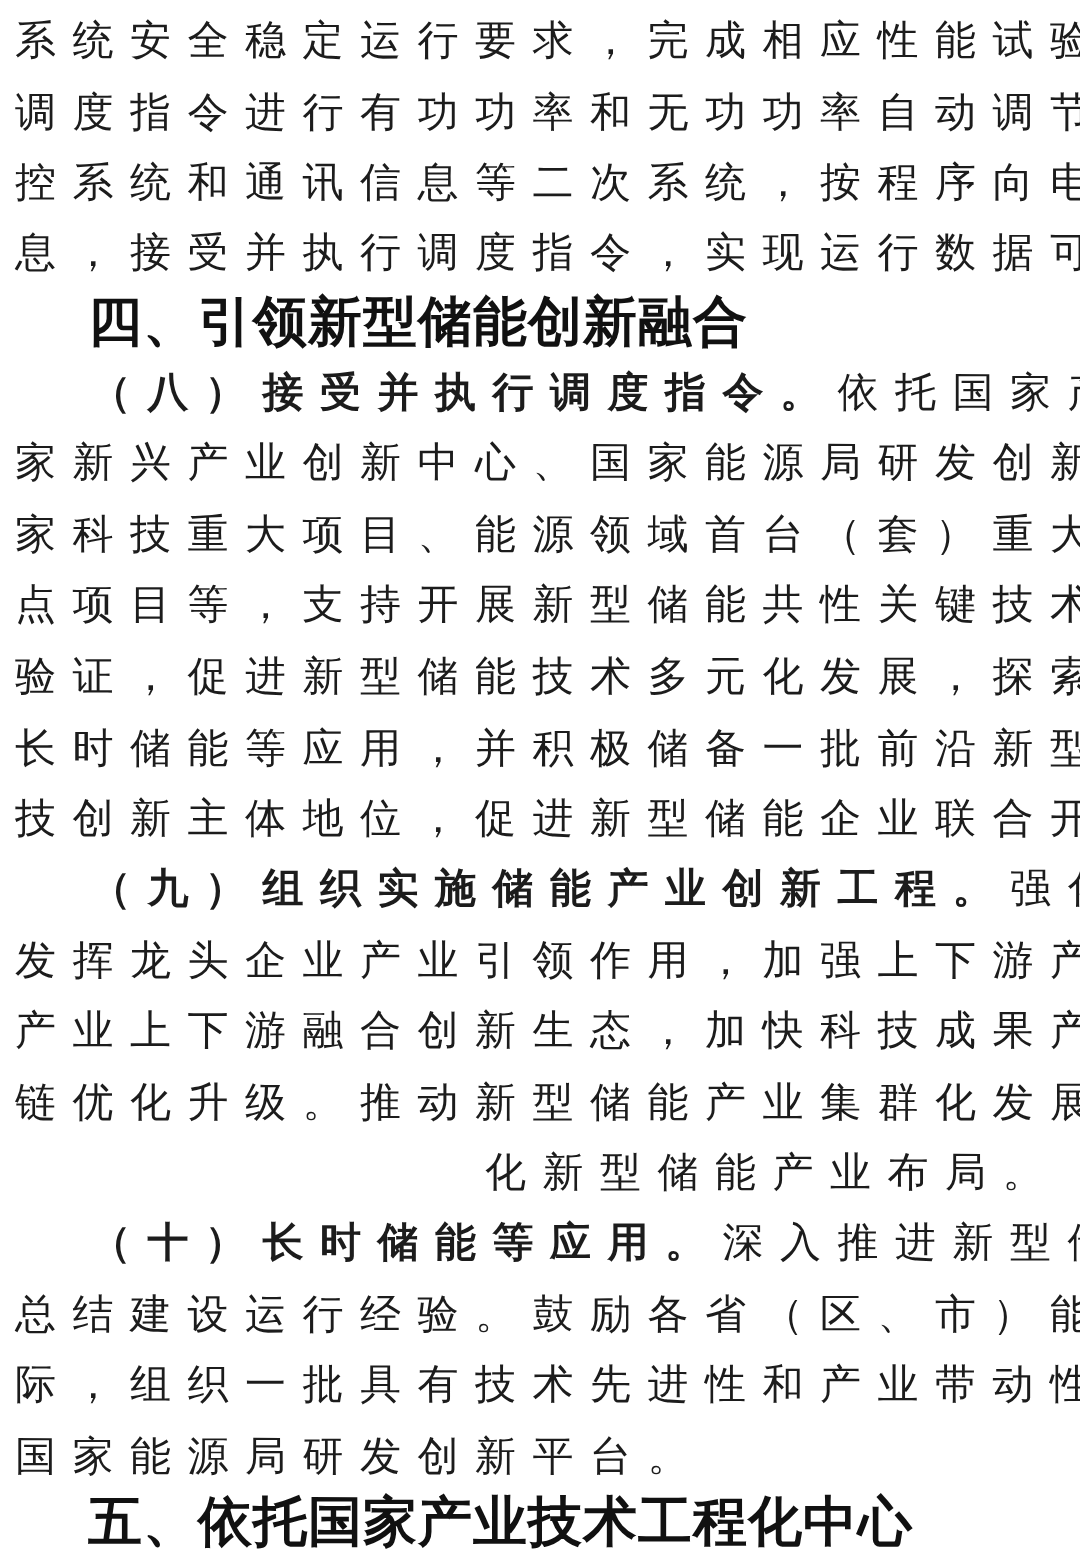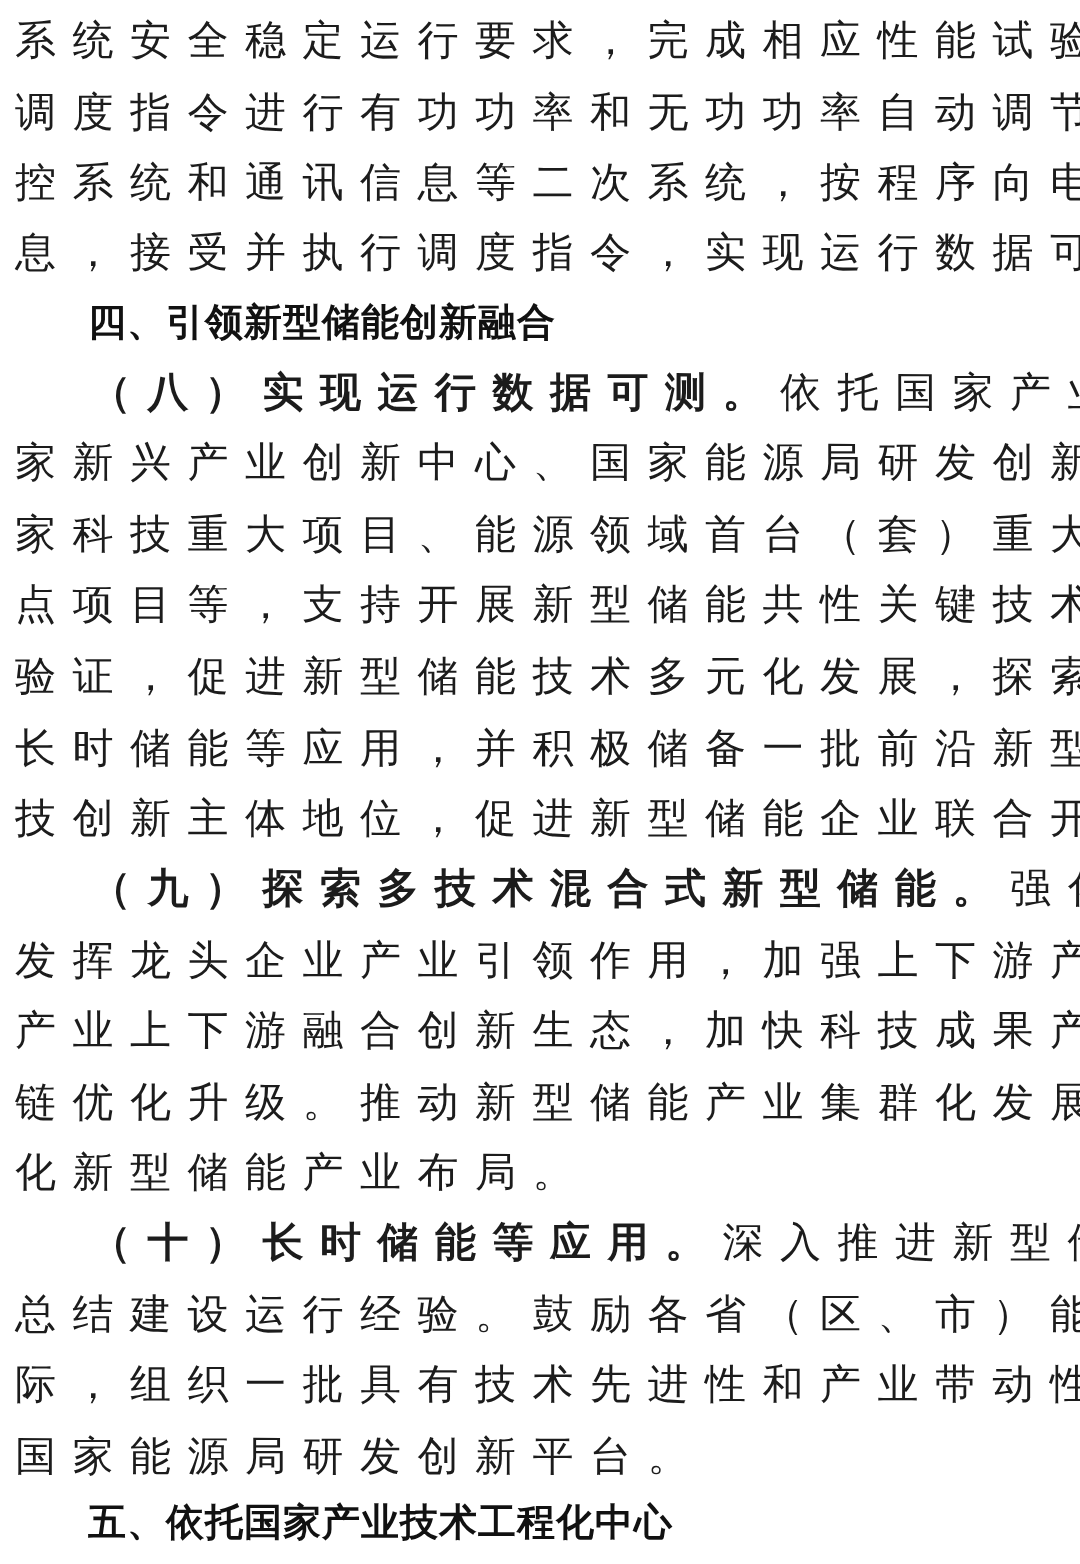--- a/index.html
+++ b/index.html
@@ -35,21 +35,21 @@
     }
     .line.indent {
       left: 90px;
     }
     .heading {
       position: absolute;
       left: 88px;
       height: 60px;
       font-family: "DejaVu Sans", "Liberation Sans", sans-serif;
       font-weight: bold;
-      font-size: 38px;
+      font-size: 54px;
       line-height: 60px;
       white-space: nowrap;
       letter-spacing: 1px;
       color: #111111;
     }
     .bold-lead {
       font-family: "DejaVu Sans", "Liberation Sans", sans-serif;
       font-weight: bold;
     }
   </style>
@@ -58,33 +58,33 @@
 
 <div class="page">
 
   <div class="line" style="top:10px;">系统安全稳定运行要求，完成相应性能试验及涉网试验，具备按照</div>
   <div class="line" style="top:82px;">调度指令进行有功功率和无功功率自动调节的能力，并规范配置监</div>
   <div class="line" style="top:152px;">控系统和通讯信息等二次系统，按程序向电力调度机构上传运行信</div>
   <div class="line" style="top:222px;">息，接受并执行调度指令，实现运行数据可测、储能状态可控。</div>
 
   <div class="heading" style="top:292px;">四、引领新型储能创新融合</div>
 
-  <div class="line indent" style="top:362px;"><span class="bold-lead">（八）实现运行数据可测。</span><span>依托国家产业技术工程化中心、国</span></div>
+  <div class="line indent" style="top:362px;"><span class="bold-lead">（八）接受并执行调度指令。</span><span>依托国家产业技术工程化中心、国</span></div>
   <div class="line" style="top:432px;">家新兴产业创新中心、国家能源局研发创新平台、新型储能领域国</div>
   <div class="line" style="top:504px;">家科技重大项目、能源领域首台（套）重大技术装备、新型储能试</div>
   <div class="line" style="top:574px;">点项目等，支持开展新型储能共性关键技术攻关、装备研制和示范</div>
   <div class="line" style="top:646px;">验证，促进新型储能技术多元化发展，探索多技术混合式新型储能、</div>
   <div class="line" style="top:718px;">长时储能等应用，并积极储备一批前沿新型储能技术。强化企业科</div>
   <div class="line" style="top:788px;">技创新主体地位，促进新型储能企业联合开展技术攻关。</div>
 
-  <div class="line indent" style="top:858px;"><span class="bold-lead">（九）探索多技术混合式新型储能。</span><span>强化重大项目布局牵引，</span></div>
+  <div class="line indent" style="top:858px;"><span class="bold-lead">（九）组织实施储能产业创新工程。</span><span>强化重大项目布局牵引，</span></div>
   <div class="line" style="top:930px;">发挥龙头企业产业引领作用，加强上下游产业合作，打造新型储能</div>
   <div class="line" style="top:1000px;">产业上下游融合创新生态，加快科技成果产业化应用，推动全产业</div>
   <div class="line" style="top:1072px;">链优化升级。推动新型储能产业集群化发展，支持有条件的地区优</div>
-  <div class="line" style="top:1142px;">化新型储能产业布局。</div>
+  <div class="line" style="top:1142px;text-align:right;">化新型储能产业布局。</div>
 
   <div class="line indent" style="top:1212px;"><span class="bold-lead">（十）长时储能等应用。</span><span>深入推进新型储能试点工作，及时</span></div>
   <div class="line" style="top:1284px;">总结建设运行经验。鼓励各省（区、市）能源主管部门结合各地实</div>
   <div class="line" style="top:1354px;">际，组织一批具有技术先进性和产业带动性的新型储能试点项目，</div>
   <div class="line" style="top:1426px;">国家能源局研发创新平台。</div>
 
   <div class="heading" style="top:1492px;">五、依托国家产业技术工程化中心</div>
 
 </div>
 

